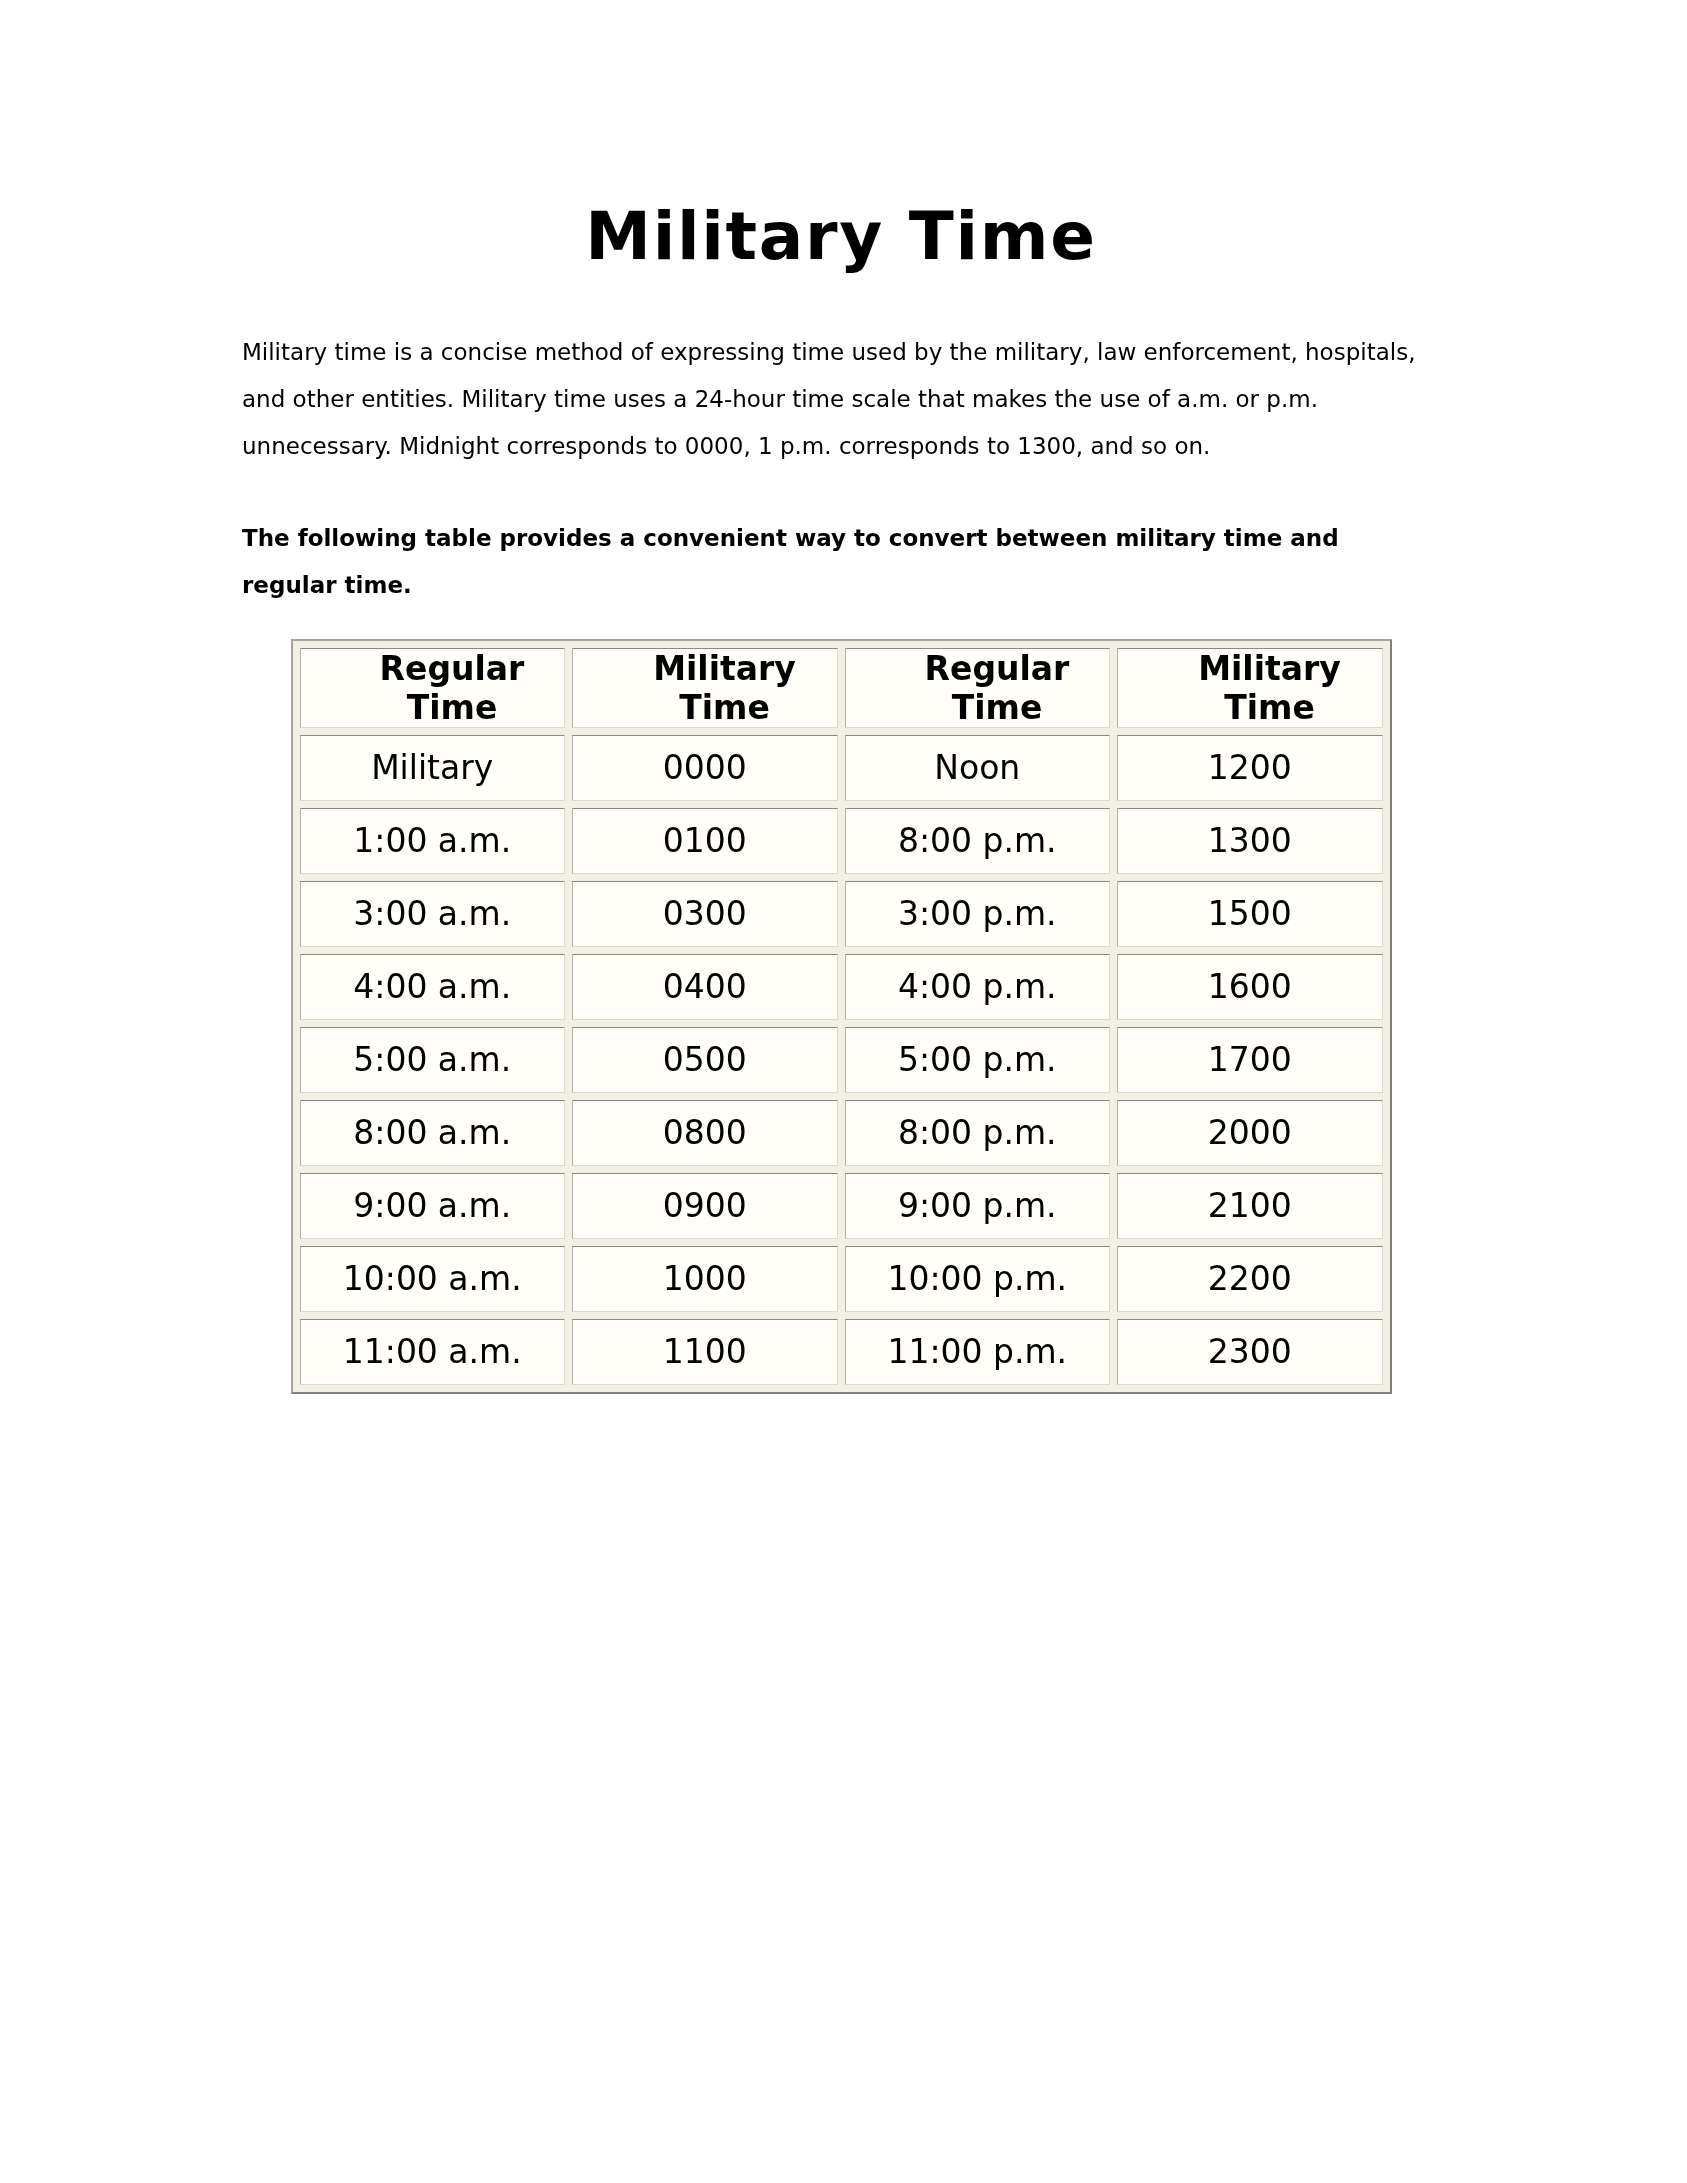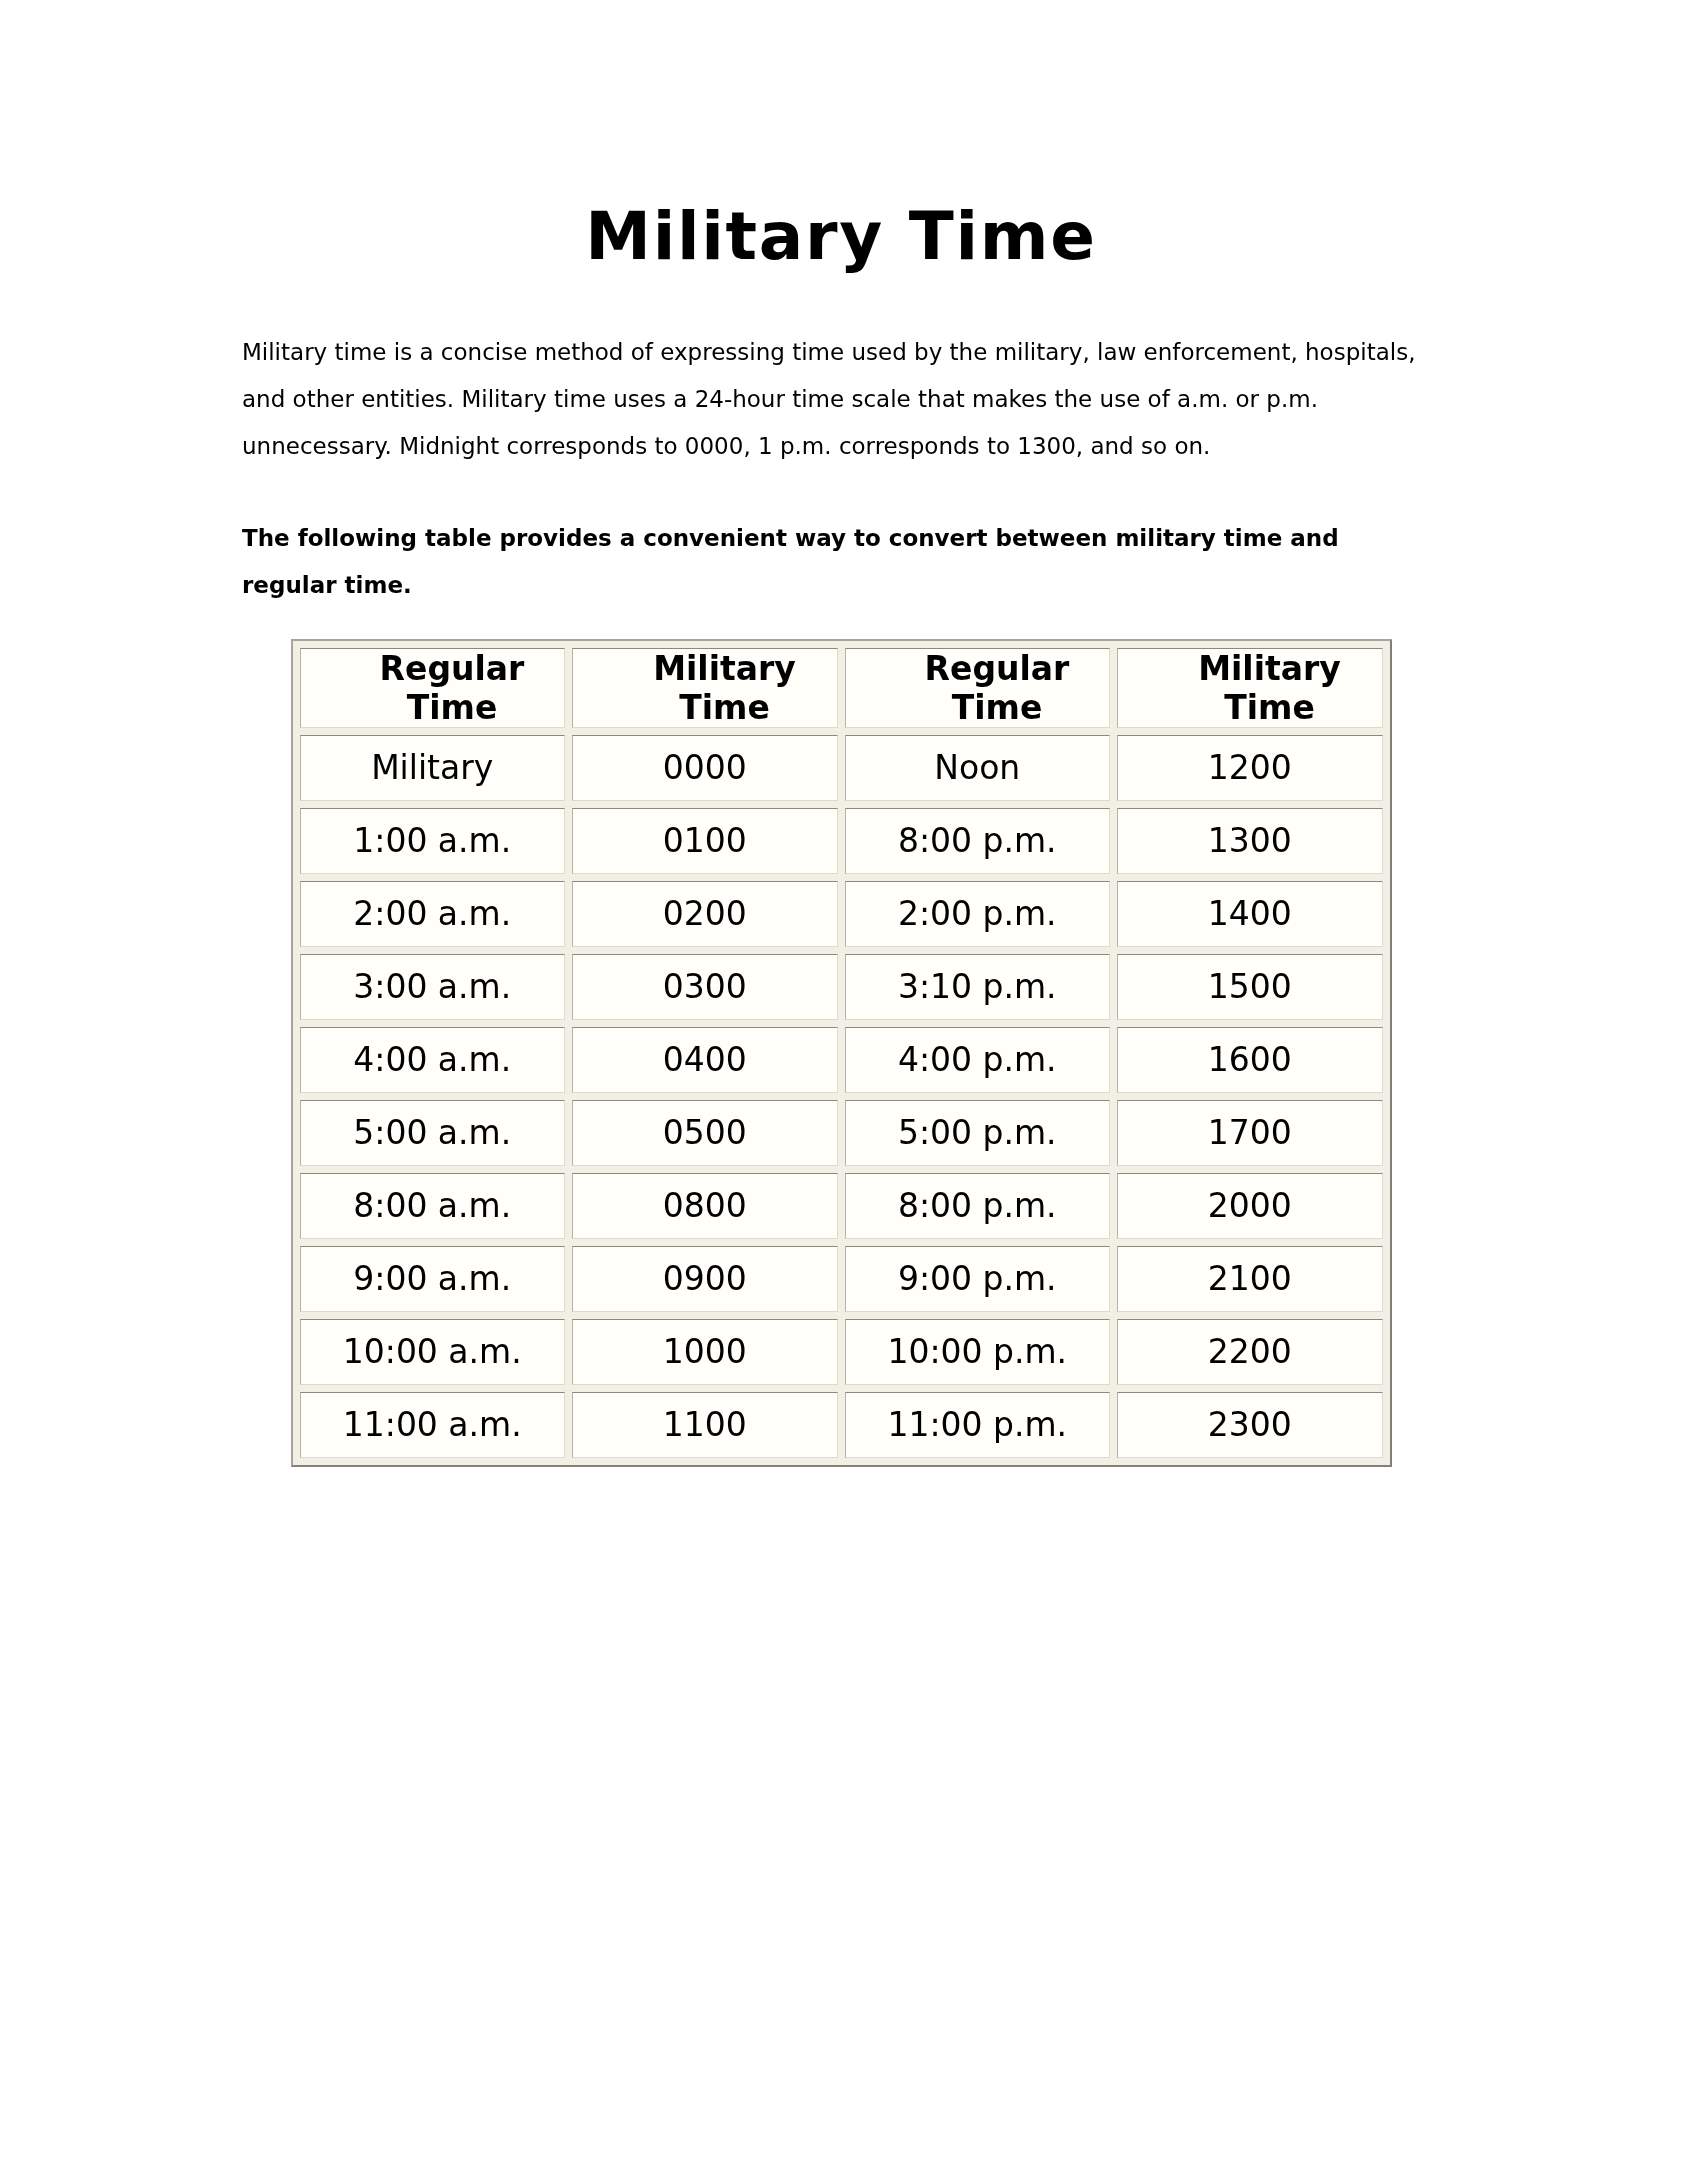--- a/index.html
+++ b/index.html
@@ -97,29 +97,23 @@
             <td>Noon</td>
             <td>1200</td>
           </tr>
           <tr>
             <td>1:00 a.m.</td>
             <td>0100</td>
             <td>8:00 p.m.</td>
             <td>1300</td>
           </tr>
           <tr>
-            <td>2:00 a.m.</td>
-            <td>0200</td>
-            <td>2:00 p.m.</td>
-            <td>1400</td>
-          </tr>
-          <tr>
             <td>3:00 a.m.</td>
             <td>0300</td>
-            <td>3:10 p.m.</td>
+            <td>3:00 p.m.</td>
             <td>1500</td>
           </tr>
           <tr>
             <td>4:00 a.m.</td>
             <td>0400</td>
             <td>4:00 p.m.</td>
             <td>1600</td>
           </tr>
           <tr>
             <td>5:00 a.m.</td>

